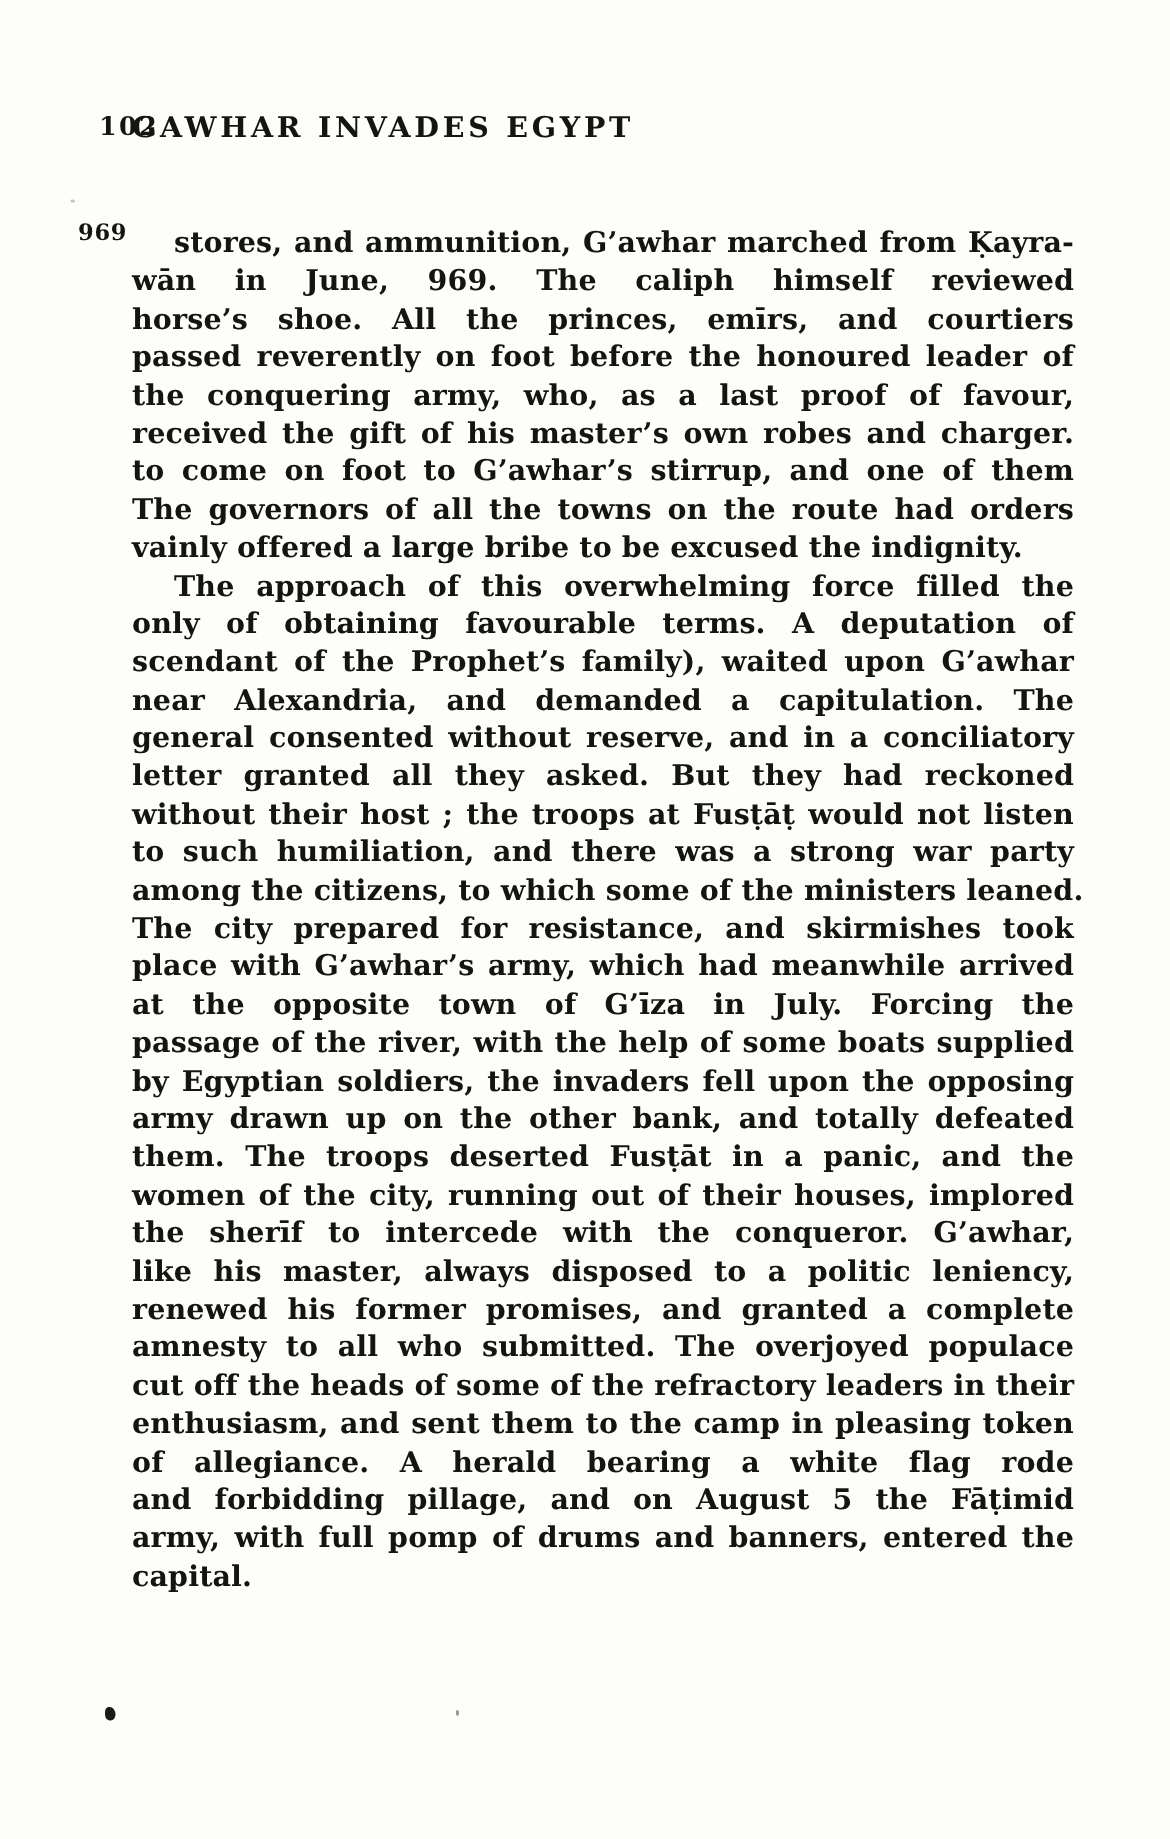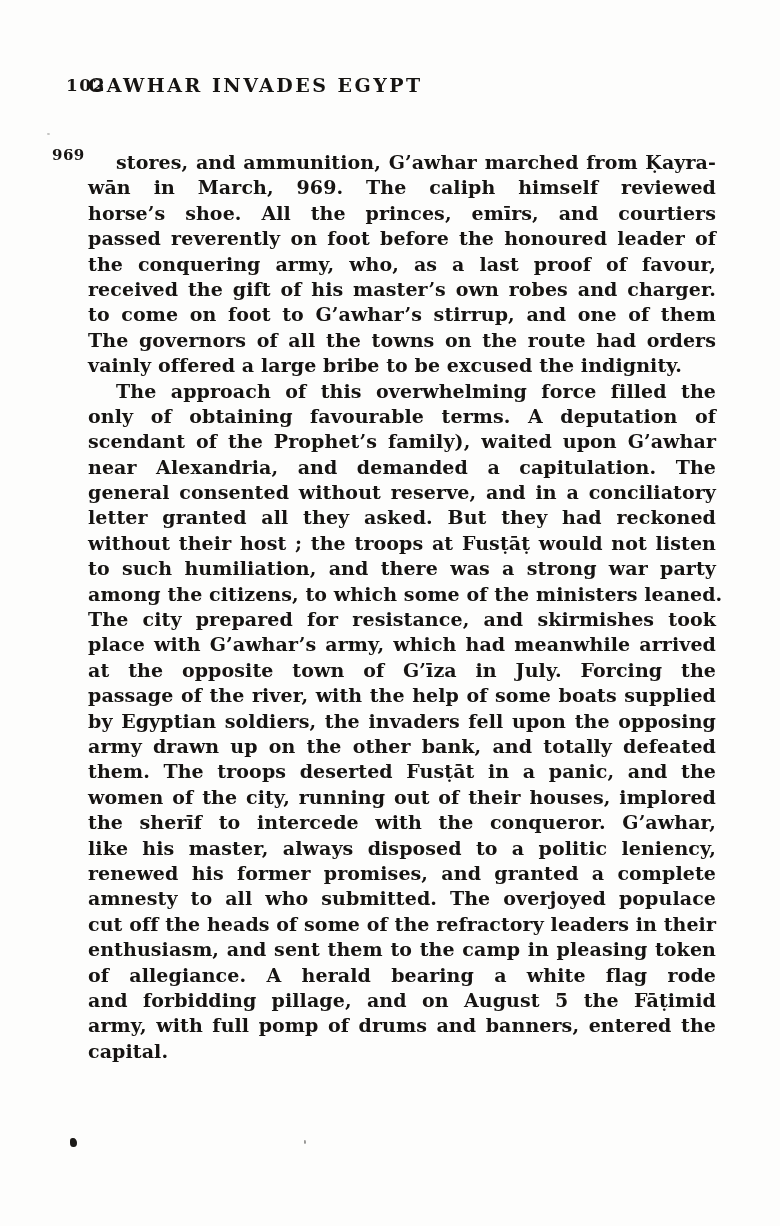--- a/index.html
+++ b/index.html
@@ -56,21 +56,21 @@
 
   <div class="running-head">
     <span class="folio">102</span>
     <span class="head-title">GAWHAR INVADES EGYPT</span>
   </div>
 
   <span class="margin-note">969</span>
 
   <div class="text-body">
       <div class="line indent">stores, and ammunition, G’awhar marched from Ḳayra-</div>
-      <div class="line">wān in March, 969.  The caliph himself reviewed</div>
+      <div class="line">wān in June, 969.  The caliph himself reviewed</div>
       <div class="line">horse’s shoe.  All the princes, emīrs, and courtiers</div>
       <div class="line">passed reverently on foot before the honoured leader of</div>
       <div class="line">the conquering army, who, as a last proof of favour,</div>
       <div class="line">received the gift of his master’s own robes and charger.</div>
       <div class="line">to come on foot to G’awhar’s stirrup, and one of them</div>
       <div class="line">The governors of all the towns on the route had orders</div>
       <div class="line last">vainly offered a large bribe to be excused the indignity.</div>
       <div class="line indent">The approach of this overwhelming force filled the</div>
       <div class="line">only of obtaining favourable terms.  A deputation of</div>
       <div class="line">scendant of the Prophet’s family), waited upon G’awhar</div>

